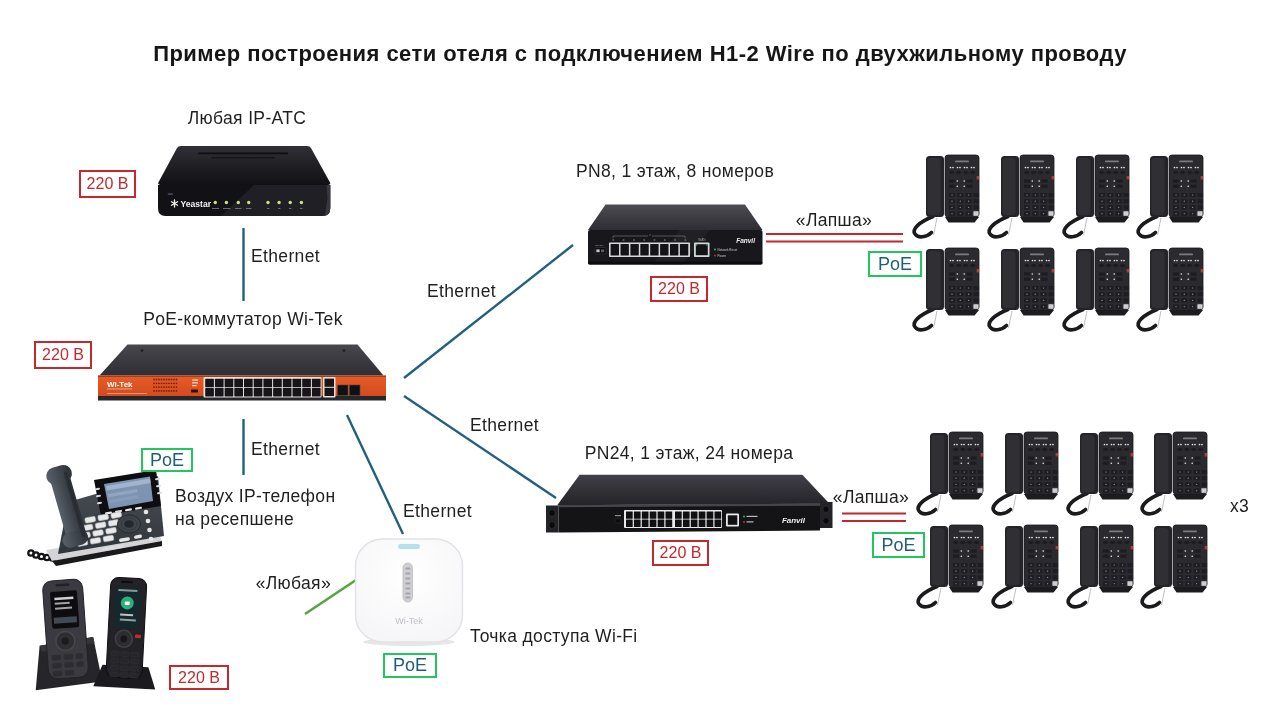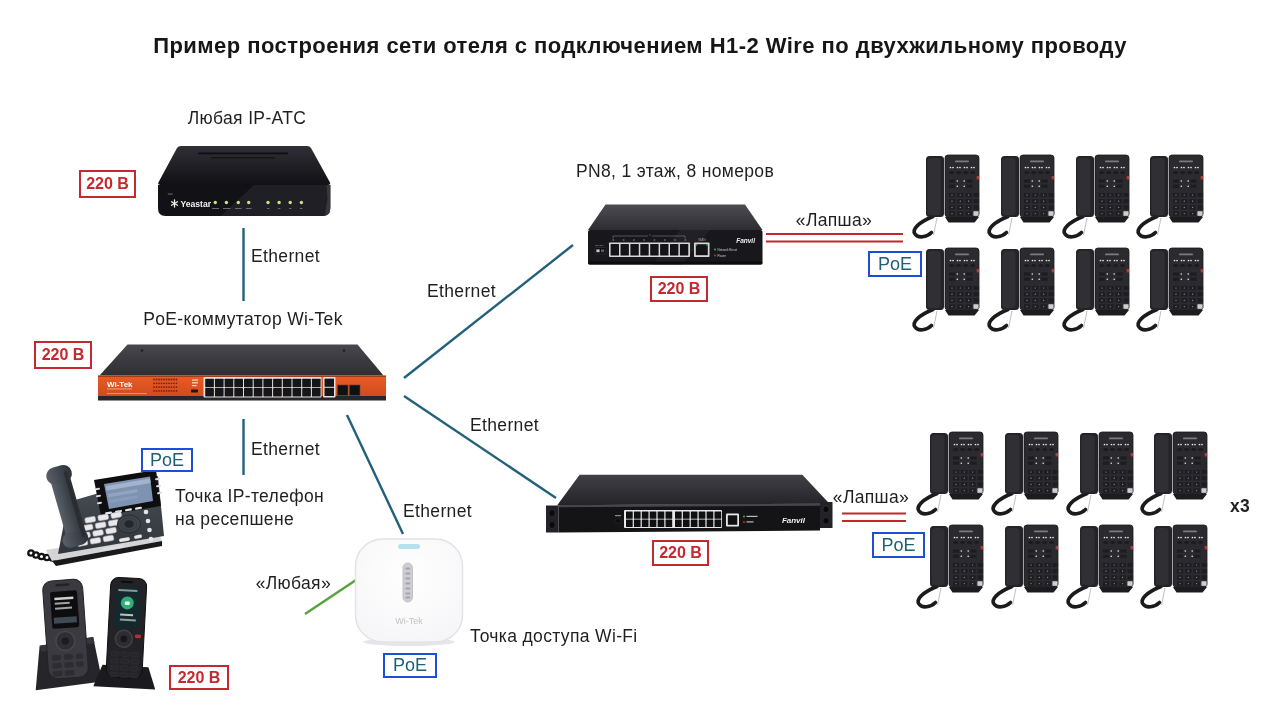--- a/index.html
+++ b/index.html
@@ -1,26 +1,26 @@
 <!DOCTYPE html>
 <html><head>
 <meta charset="utf-8">
 <style>
   html,body{margin:0;padding:0;background:#ffffff;}
   #stage{position:relative;width:1280px;height:720px;background:#ffffff;overflow:hidden;
          font-family:"Liberation Sans",sans-serif;color:#1c1c1c;}
   .abs{position:absolute;}
-  #title{left:0;top:33px;width:1280px;text-align:center;font-size:22px;font-weight:bold;color:#161616;letter-spacing:.45px;}
+  #title{left:0;top:41px;width:1280px;text-align:center;font-size:22px;font-weight:bold;color:#161616;letter-spacing:.45px;}
   .lbl{font-size:17.5px;color:#1f1f1f;white-space:nowrap;letter-spacing:.35px;}
   .lbl.center{text-align:center;}
   .lbl.right{text-align:right;}
   .twoline{line-height:23px;white-space:nowrap;}
   .badge{box-sizing:border-box;background:#fff;display:flex;align-items:center;justify-content:center;white-space:nowrap;}
-  .power{border:2px solid #c5282e;color:#c5282e;font-weight:bold;font-size:16px;}
-  .poe{border:2px solid #1d4ed8;color:#1d5f78;font-size:18px;}
+  .power{border:2px solid #c5282e;color:#c5282e;font-weight:normal;font-size:16px;}
+  .poe{border:2px solid #22c55e;color:#1d5f78;font-size:18px;}
   svg{display:block;}
   #wires{left:0;top:0;z-index:1;}
   .dev{z-index:2;}
   .lbl,.badge{z-index:3;}
   .phone-group{position:absolute;z-index:2;}
   .phone{position:absolute;}
 </style>
 </head>
 <body>
 
@@ -41,34 +41,35 @@
       <line x1="842" y1="521" x2="906" y2="521"></line>
     </g>
     <line x1="305" y1="614" x2="356" y2="580" stroke="#56a33f" stroke-width="2.4"></line>
   </svg>
 
   <div id="title" class="abs">Пример построения сети отеля с подключением H1-2 Wire по двухжильному проводу</div>
 
   <div class="abs lbl center" style="left:93px;top:309px;width:300px;">PoE-коммутатор Wi-Tek</div>
   <div class="abs lbl center" style="left:130px;top:108px;width:234px;">Любая IP-АТС</div>
   <div class="abs lbl center" style="left:550px;top:161px;width:250px;">PN8, 1 этаж, 8 номеров</div>
+  <div class="abs lbl center" style="left:564px;top:443px;width:250px;">PN24, 1 этаж, 24 номера</div>
 
   <div class="abs lbl" style="left:251px;top:246px;">Ethernet</div>
   <div class="abs lbl" style="left:427px;top:281px;">Ethernet</div>
   <div class="abs lbl" style="left:470px;top:415px;">Ethernet</div>
   <div class="abs lbl" style="left:251px;top:439px;">Ethernet</div>
   <div class="abs lbl" style="left:403px;top:501px;">Ethernet</div>
 
   <div class="abs lbl center" style="left:784px;top:210px;width:100px;">«Лапша»</div>
   <div class="abs lbl center" style="left:821px;top:487px;width:100px;">«Лапша»</div>
   <div class="abs lbl right" style="left:231px;top:573px;width:100px;">«Любая»</div>
 
-  <div class="abs lbl twoline" style="left:175px;top:485px;"><span>Точка IP-телефон</span><br><span>на ресепшене</span></div>
+  <div class="abs lbl twoline" style="left:175px;top:485px;"><span>Воздух IP-телефон</span><br><span>на ресепшене</span></div>
   <div class="abs lbl" style="left:470px;top:626px;text-align:right;">Точка доступа Wi-Fi</div>
-  <div class="abs lbl" style="left:1230px;top:496px;font-weight:bold;">x3</div>
+  <div class="abs lbl" style="left:1230px;top:496px;">x3</div>
 
   <div class="abs badge power" style="left:79px;top:170px;width:57px;height:28px;">220 В</div>
   <div class="abs badge power" style="left:34px;top:341px;width:58px;height:28px;">220 В</div>
   <div class="abs badge power" style="left:650px;top:276px;width:58px;height:26px;">220 В</div>
   <div class="abs badge power" style="left:652px;top:540px;width:57px;height:26px;">220 В</div>
   <div class="abs badge power" style="left:169px;top:665px;width:60px;height:25px;">220 В</div>
 
   <div class="abs badge poe" style="left:141px;top:448px;width:52px;height:24px;">PoE</div>
   <div class="abs badge poe" style="left:383px;top:653px;width:54px;height:25px;">PoE</div>
   <div class="abs badge poe" style="left:868px;top:251px;width:54px;height:26px;">PoE</div>

